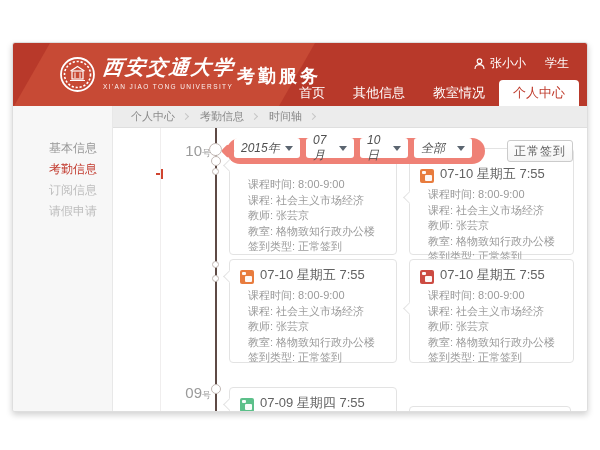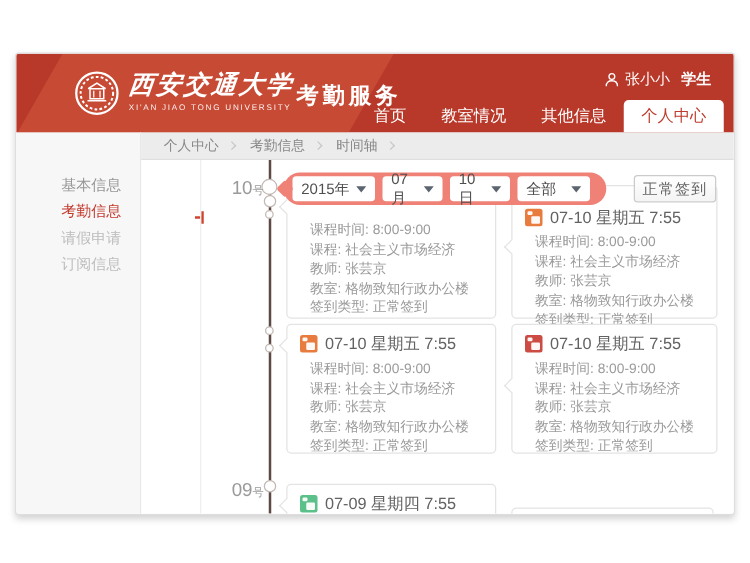--- a/index.html
+++ b/index.html
@@ -20,21 +20,21 @@
     clip-path:polygon(37px 0, 302px 0, 266px 63px, 1px 63px); }
   .logo { position:absolute; left:46px; top:13px; width:37px; height:37px; }
   .brand { position:absolute; left:90px; top:11px; color:#fff; }
   .brand-cn { font-family:"Liberation Serif","DejaVu Serif",serif; font-style:italic;
     font-weight:bold; font-size:20px; letter-spacing:2px; transform:skewX(-6deg); }
   .brand-en { font-size:6.5px; letter-spacing:1.4px; color:rgba(255,255,255,.92); margin-top:2px; }
   .app-title { position:absolute; left:224px; top:21px; color:#fff; font-size:18px;
     font-weight:bold; letter-spacing:3px; }
   .user { position:absolute; right:18px; top:12px; display:flex; align-items:center;
     gap:5px; color:#fff; font-size:12px; cursor:pointer; }
-  .user .role { margin-left:4px;font-weight:bold; }
+  .user .role { margin-left:14px; }
   .nav { position:absolute; right:8px; bottom:0; display:flex; align-items:center; }
   .nav-item { height:26px; line-height:26px; padding:0 14px; color:#fff; font-size:13px;
     cursor:pointer; }
   .nav-item.active { background:#fff; color:#bf3b2c; border-radius:4px 4px 0 0; }
 
   
   .crumbbar { position:absolute; left:100px; top:63px; right:0; height:22px;
     background:#ececec; border-bottom:1px solid #dfdfdf; display:flex; align-items:center;
     padding-left:14px; }
   .crumb { font-size:11px; color:#888; padding:0 4px; cursor:pointer; }
@@ -74,22 +74,22 @@
   .n4 { left:99px; top:133px; width:7px;  height:7px; }
   .n5 { left:99px; top:147px; width:7px;  height:7px; }
   .n6 { left:98px; top:256px; width:10px; height:10px; }
 
   .day-marker { position:absolute; left:58px; width:40px; text-align:right; color:#9a9a9a; }
   .dm1 { top:14px; } .dm2 { top:256px; }
   .day-num { font-size:15px; } .day-suffix { font-size:9px; }
 
   
   .filter-bar { position:absolute; left:114px; top:10px; width:258px; height:26px;
-    border-radius:13px; display:flex; align-items:center; gap:6px; padding:0 7px;
-    z-index:5; }
+    border-radius:13px; display:flex; gap:6px; padding:0 7px;
+    z-index:5;font-style:italic; }
   .filter-tip { position:absolute; left:-4px; top:8px; width:10px; height:10px;
     transform:rotate(45deg); border-radius:2px; }
   .fselect { height:20px; background:#fff; border-radius:3px; display:flex;
     align-items:center; justify-content:space-between; padding:0 7px; font-size:12px;
     color:#4f4f4f; cursor:pointer; }
   .fs-year { width:66px; } .fs-month { width:48px; } .fs-day { width:48px; } .fs-scope { width:58px; }
   .caret { width:0; height:0; border-left:4px solid transparent;
     border-right:4px solid transparent; border-top:5px solid #5b6570; margin-left:5px; }
   .detail-btn { position:absolute; left:394px; top:12px; width:66px; height:22px;
     background:linear-gradient(#ffffff,#f4f4f4); border:1px solid #cbcbcb; border-radius:3px;
@@ -104,21 +104,21 @@
   .row2 { top:131px; height:104px; }
   .row3 { top:259px; height:90px; }
   .card::before { content:""; position:absolute; left:-5px; width:8px; height:8px;
     background:#fff; border-left:1px solid #e3e3e3; border-bottom:1px solid #e3e3e3;
     transform:rotate(45deg); }
   .col-left.card::before  { top:12px; }
   .col-right.card::before { top:44px; }
   .card.stub { left:296px; top:278px; width:162px; height:30px; }
   .card.stub::before { display:none; }
 
-  .card-title { display:flex; align-items:center; gap:6px; padding-left:10px;
+  .card-title { display:flex; align-items:flex-end; gap:6px; padding-left:10px;
     margin-top:6px; font-size:13px; color:#626262; }
   .row1 .card-title { margin-top:16px; }
   .status-icon { position:relative; width:14px; height:14px; border-radius:2px;
     flex:0 0 14px; }
   .status-icon::before { content:""; position:absolute; left:2px; top:2px; width:4px;
     height:3px; background:rgba(255,255,255,.95); border-radius:1px; }
   .status-icon::after { content:""; position:absolute; right:2px; bottom:2px; width:7px;
     height:6px; background:rgba(255,255,255,.95); border-radius:1px; }
   .card-body { padding:4px 0 0 18px; }
   .card-body.no-title { padding-top:28px; }
@@ -152,32 +152,32 @@
         <svg width="11" height="12" viewBox="0 0 11 12">
           <circle cx="5.5" cy="3.2" r="2.3" fill="none" stroke="#fff" stroke-width="1.1"></circle>
           <path d="M1 11 C1 7.8 3 6.6 5.5 6.6 S10 7.8 10 11" fill="none" stroke="#fff" stroke-width="1.1"></path>
         </svg>
         <span>张小小</span>
         <span class="role">学生</span>
       </div>
 
       <div class="nav">
         <div class="nav-item">首页</div>
+        <div class="nav-item">其他信息</div>
         <div class="nav-item">教室情况</div>
-        <div class="nav-item">其他信息</div>
         <div class="nav-item active">个人中心</div>
       </div>
     </div>
 
     <div class="sidebar">
       <ul>
         <li>基本信息</li>
         <li class="active">考勤信息</li>
+        <li class="muted">订阅信息</li>
         <li class="muted">请假申请</li>
-        <li class="muted">订阅信息</li>
       </ul>
     </div>
 
     <div class="crumbbar">
       <span class="crumb">个人中心</span>
       <span class="crumb-arrow"></span>
       <span class="crumb">考勤信息</span>
       <span class="crumb-arrow"></span>
       <span class="crumb">时间轴</span>
       <span class="crumb-arrow"></span>

